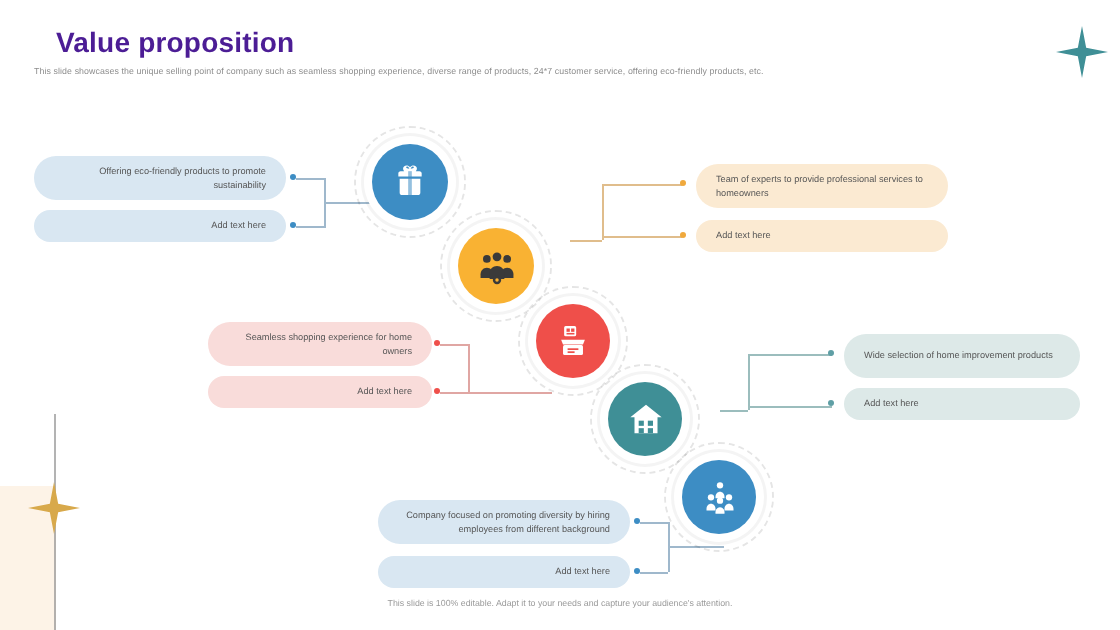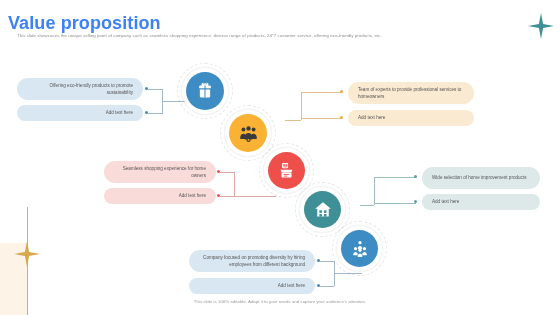--- a/index.html
+++ b/index.html
@@ -7,22 +7,22 @@
     width:560px;height:315px;
     background:#ffffff;
     font-family:"Liberation Sans", sans-serif;
     overflow:hidden;
     position:relative;
   }
   .slide{position:absolute;inset:0;background:#fff;overflow:hidden;}
 
   
   .title{
-    position:absolute;left:8px;top:13px;
-    font-size:18px;font-weight:bold;color:#3b82f6;
+    position:absolute;left:28px;top:13px;
+    font-size:14px;font-weight:bold;color:#4c1d95;
     letter-spacing:.1px;
   }
   .subtitle{
     position:absolute;left:17px;top:33px;right:20px;
     font-size:4.4px;color:#8d8d8d;line-height:1.5;
     letter-spacing:.05px;
   }
   .footer{
     position:absolute;left:0;right:0;top:299px;
     text-align:center;font-size:4.4px;color:#9a9a9a;

